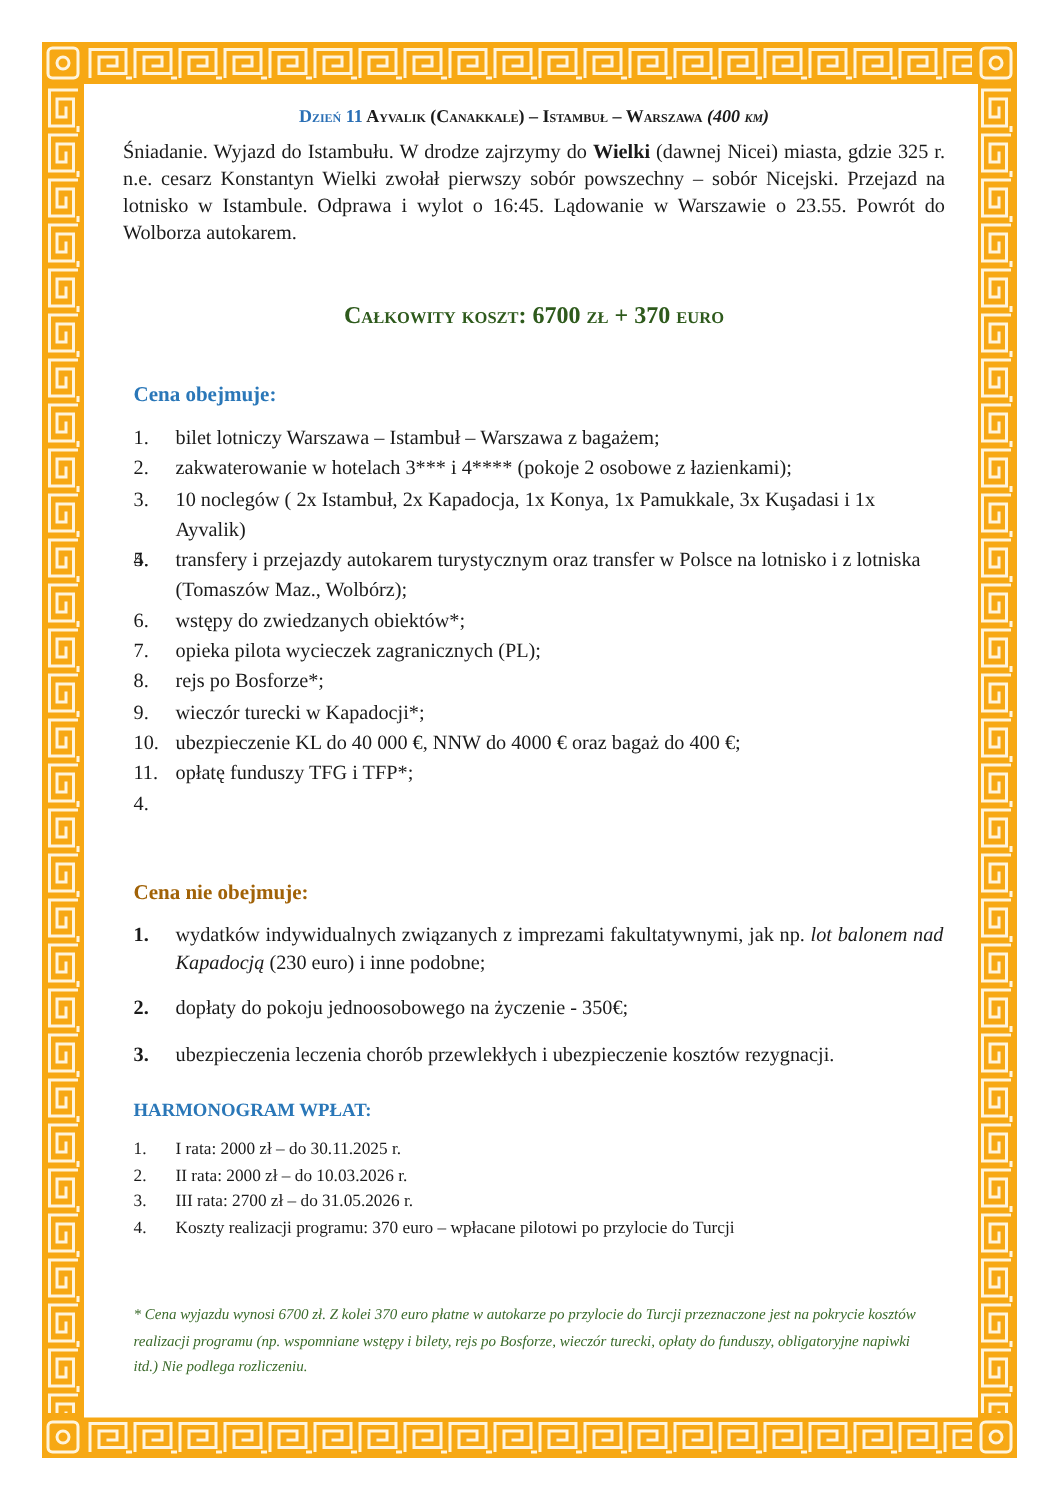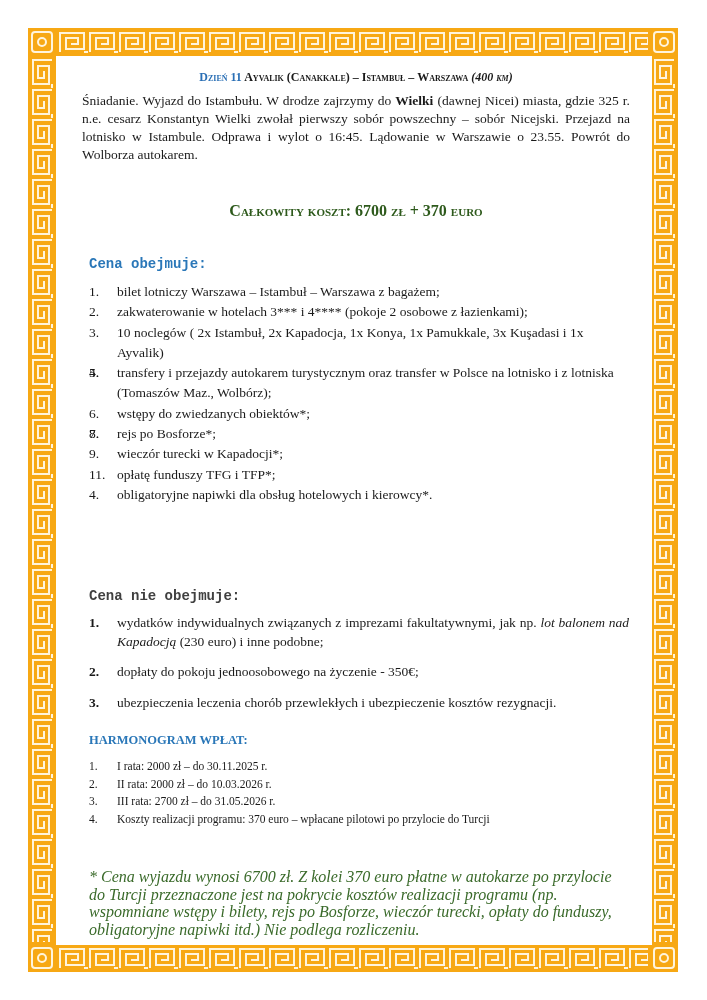--- a/index.html
+++ b/index.html
@@ -32,35 +32,35 @@
   .day-title .blue { color: #2a6fb5; }
   .day-title .it { font-style: italic; }
 
   .intro { position: absolute; left: -0px; top: 32px; width: 548px; font-size: 13.5px;
            line-height: 18px; text-align: justify; }
 
   .total { position: absolute; left: 0; width: 548px; top: 142px; text-align: center;
            font-size: 16px; font-weight: bold; font-variant: small-caps; color: #2e5a1c; }
 
   .sec-head { position: absolute; left: 7px; font-size: 14px; font-weight: bold;
-              font-family: Liberation Mono, monospace; }
+              font-family: Liberation Serif, serif; }
   .blue-head { color: #2a77b8; }
-  .orange-head { color: #404040; }
+  .orange-head { color: #a16207; }
 
   ol.list { position: absolute; left: 7px; margin: 0; padding: 0; list-style: none; width: 540px; }
   ol.list li { position: relative; padding-left: 28px; font-size: 13.5px; line-height: 20.3px; }
   ol.list li .num { position: absolute; left: 0; top: 0; }
   ol.excl li { line-height: 18.5px; margin-bottom: 12px; text-align: justify; }
   ol.excl li .num { font-weight: bold; }
   ol.small li { font-size: 11.5px; line-height: 17.5px; }
 
   .harm-head { position: absolute; left: 7px; font-size: 12.5px; font-weight: bold;
                color: #2a77b8; font-family: "Liberation Serif", serif; }
 
-  .note { position: absolute; left: 7px; width: 535px; font-size: 16px; line-height: 17.5px;
+  .note { position: absolute; left: 7px; width: 535px; font-size: 10px; line-height: 17.5px;
           font-style: italic; color: #3a6a2a; }
 </style>
 </head>
 <body>
 
 <div class="frame">
   <div class="band top">
     <svg preserveAspectRatio="none">
         <defs>
       <pattern id="mh" width="30" height="24" patternUnits="userSpaceOnUse">
@@ -111,25 +111,26 @@
   <div class="total">Całkowity koszt:  6700 zł + 370 euro</div>
 
   <div class="sec-head blue-head" style="top:196px;">Cena obejmuje:</div>
   <ol class="list" id="inc-list" style="top:222px;">
       <li><span class="num">1.</span><span>bilet lotniczy Warszawa – Istambuł  – Warszawa z bagażem;</span></li>
       <li><span class="num">2.</span><span>zakwaterowanie w hotelach 3*** i 4**** (pokoje 2 osobowe z łazienkami);</span></li>
       <li><span class="num">3.</span><span>10 noclegów ( 2x Istambuł, 2x Kapadocja, 1x Konya, 1x Pamukkale, 3x Kuşadasi i 1x Ayvalik)</span></li>
       <li><span class="num">4.</span></li>
       <li><span class="num">5.</span><span>transfery i przejazdy autokarem turystycznym oraz transfer w Polsce na lotnisko i z lotniska (Tomaszów Maz., Wolbórz);</span></li>
       <li><span class="num">6.</span><span>wstępy do zwiedzanych obiektów*;</span></li>
-      <li><span class="num">7.</span></li>
+      <li><span class="num">7.</span><span>opieka pilota wycieczek zagranicznych (PL);</span></li>
       <li><span class="num">8.</span><span>rejs po Bosforze*;</span></li>
       <li><span class="num">9.</span><span>wieczór turecki w Kapadocji*;</span></li>
+      <li><span class="num">10.</span><span>ubezpieczenie KL do 40 000 €, NNW do 4000 € oraz bagaż do 400 €;</span></li>
       <li><span class="num">11.</span><span>opłatę funduszy TFG i TFP*;</span></li>
-      <li><span class="num">4.</span><span>obligatoryjne napiwki dla obsług hotelowych i kierowcy*.</span></li>
+      <li><span class="num">4.</span></li>
     </ol>
 
   <div class="sec-head orange-head" style="top:528px;">Cena nie obejmuje:</div>
   <ol class="list excl" id="exc-list" style="top:554px;">
       <li><span class="num">1.</span><span>wydatków indywidualnych związanych z imprezami fakultatywnymi, jak np. </span><i>lot balonem nad  Kapadocją</i><span> (230 euro) i inne podobne;</span></li>
       <li><span class="num">2.</span><span>dopłaty do pokoju jednoosobowego na życzenie - 350€;</span></li>
       <li><span class="num">3.</span><span>ubezpieczenia leczenia chorób przewlekłych i ubezpieczenie kosztów rezygnacji.</span></li>
     </ol>
 
   <div class="harm-head" style="top:673px;">HARMONOGRAM WPŁAT:</div>

